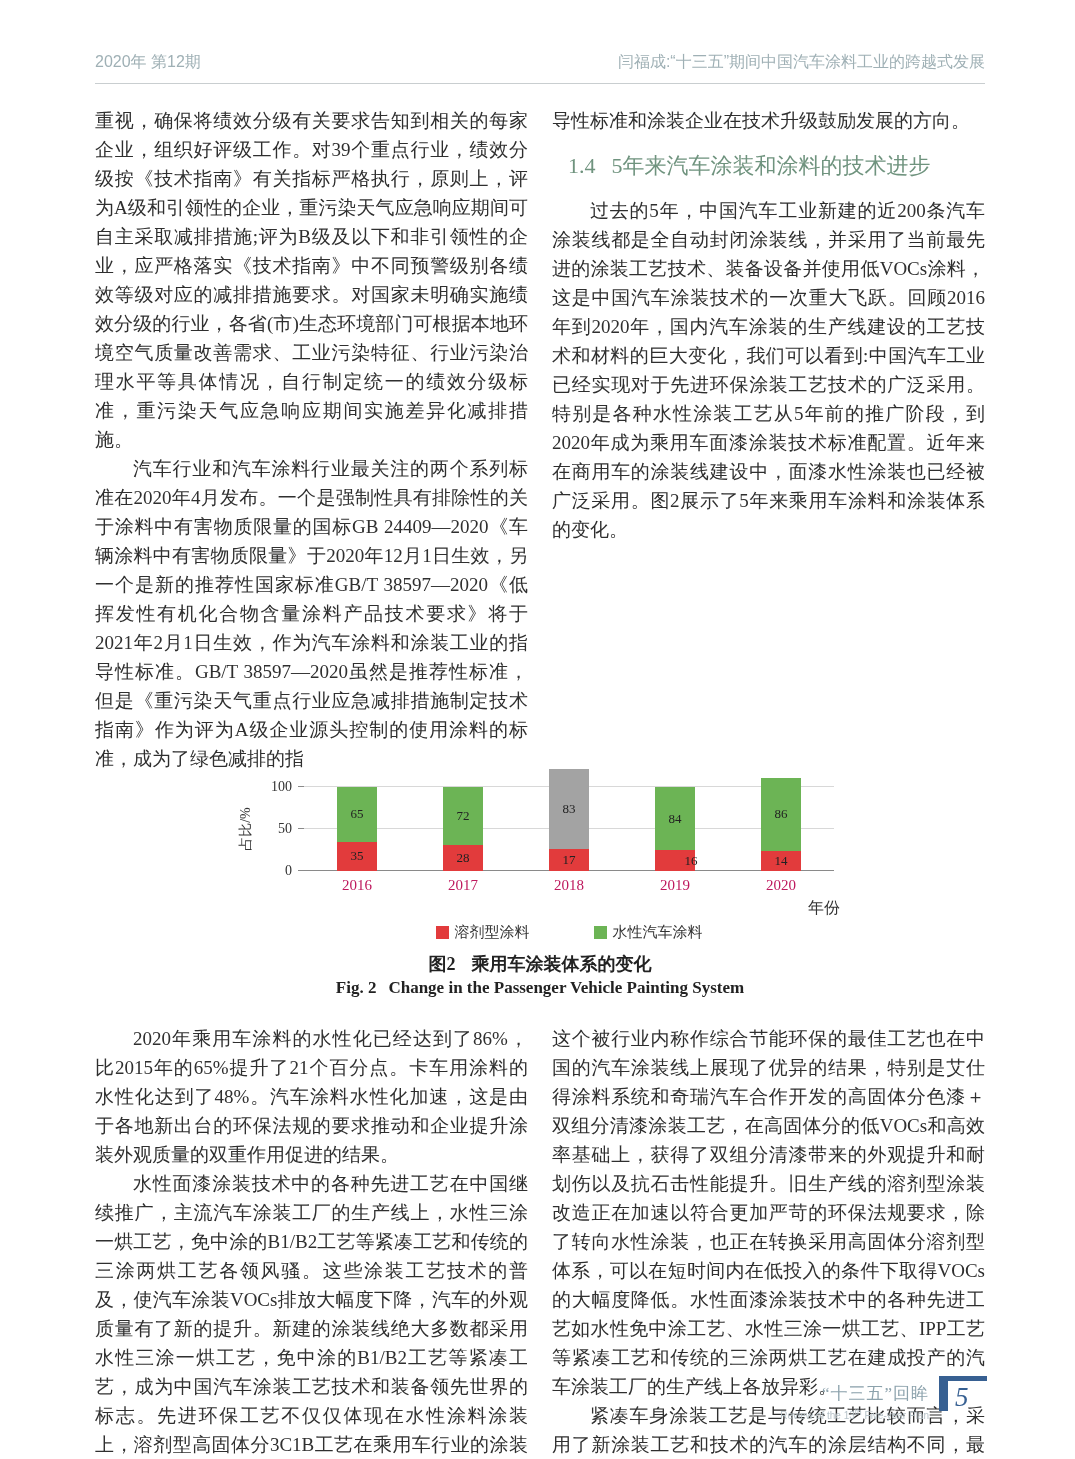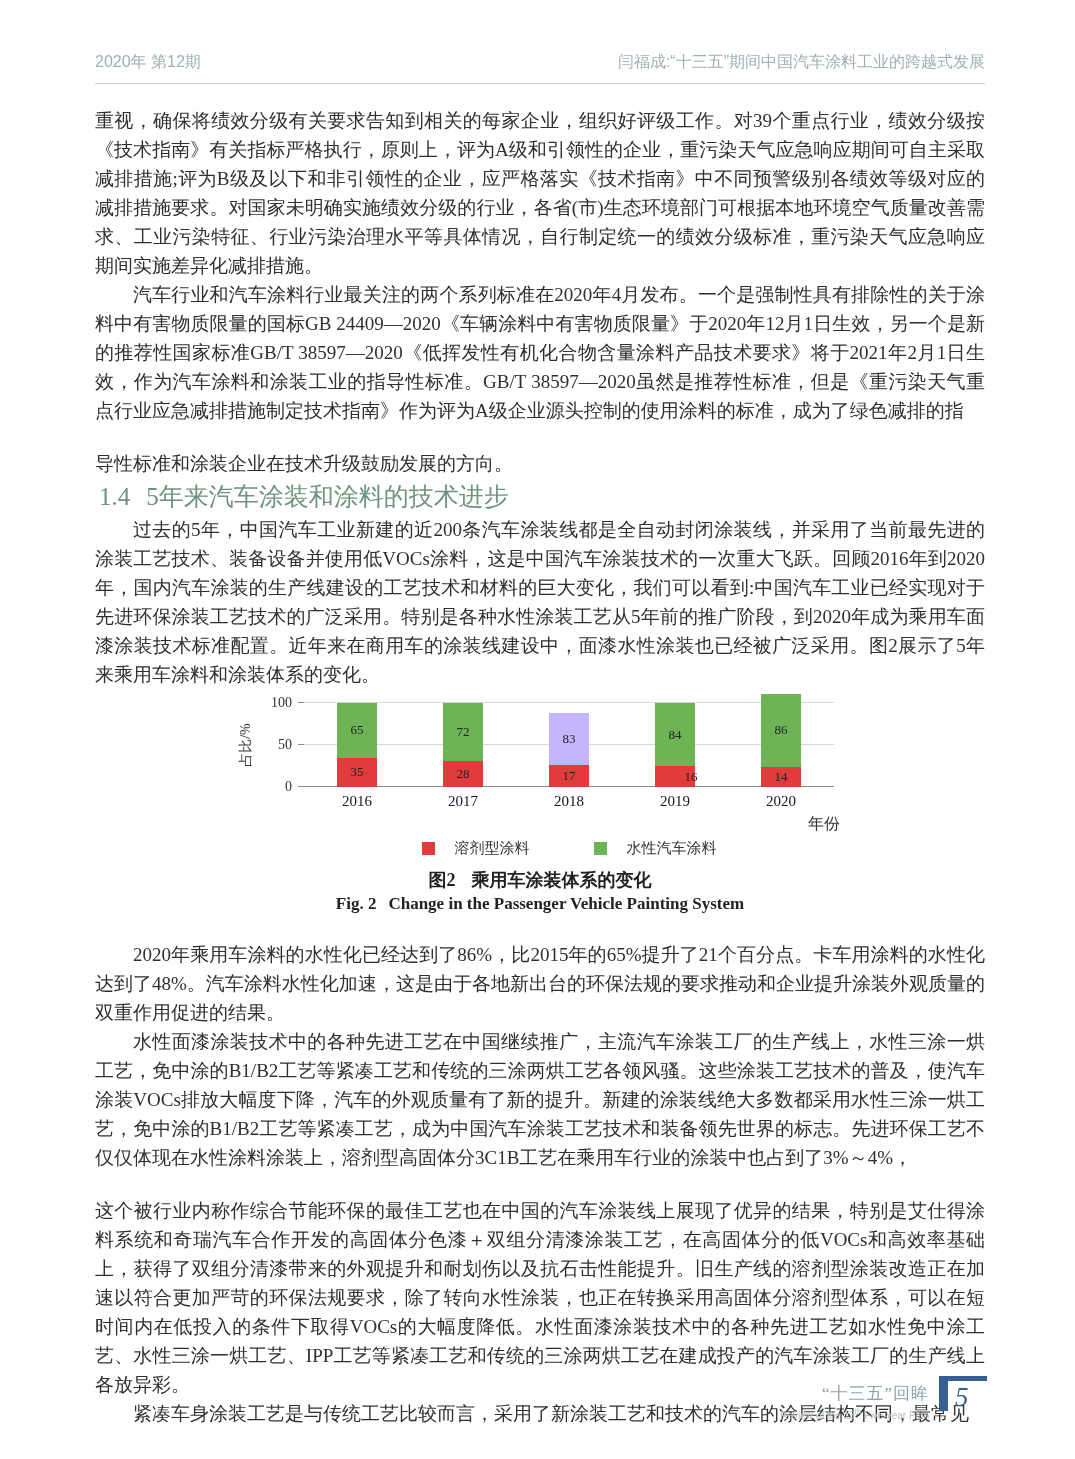--- a/index.html
+++ b/index.html
@@ -19,34 +19,33 @@
     display:flex;justify-content:space-between;align-items:flex-end;
     font-family:"Liberation Sans","DejaVu Sans",sans-serif;
     font-size:16px;color:#9fb0b5;
     padding-bottom:10px;
     border-bottom:1px solid #c9ced0;
   }
   
   .two-col{
     display:flex;gap:24px;
     margin-top:22px;
-    flex-direction:column;
   }
   .col{flex:1;min-width:0;}
   .col p{
     margin:0;
     font-size:19px;line-height:29px;
     text-align:justify;
     text-justify:inter-ideograph;
   }
   .col p.indent{text-indent:2em;}
   .sec-heading{
-    font-size:25px;line-height:29px;
+    font-size:22px;line-height:29px;
     color:#6f937e;
-    margin:4px;font-weight:normal;
+    margin:16px;font-weight:normal;
   }
   .sec-heading .sec-num{margin-right:16px;}
   
   .figure-block{margin-top:14px;}
   .chart{
     width:600px;margin:0 auto;position:relative;
     font-family:"Liberation Serif","DejaVu Serif",serif;
   }
   .plot{
     position:relative;height:84px;margin-left:64px;margin-right:6px;
@@ -60,24 +59,24 @@
   }
   .ylabel{
     position:absolute;left:-58px;top:50%;
     transform:translate(-50%,-50%) rotate(-90deg);
     font-size:14px;color:#333;white-space:nowrap;
   }
   .bars{position:absolute;left:0;right:0;top:0;bottom:0;display:flex;justify-content:space-around;align-items:flex-end;}
   .bar{width:40px;display:flex;flex-direction:column;justify-content:flex-end;}
   .seg{display:flex;align-items:center;justify-content:center;font-size:13px;color:#222;}
   .cats{display:flex;margin-left:64px;margin-right:6px;margin-top:6px;}
-  .cat{flex:1;text-align:center;font-size:15px;color:#0f172a;}
+  .cat{flex:1;text-align:center;font-size:15px;color:#be185d;}
   .xlabel{text-align:right;font-size:16px;color:#333;margin-top:4px;margin-left:58px;}
   .legend{display:flex;justify-content:center;gap:64px;margin-top:4px;margin-left:58px;}
-  .legend-item{display:flex;align-items:center;gap:20px;font-size:15px;color:#333;}
+  .legend-item{display:flex;align-items:center;gap:6px;font-size:15px;color:#333;}
   .swatch{width:13px;height:13px;display:inline-block;}
   .fig-caption-zh{
     text-align:center;font-size:18px;font-weight:bold;color:#222;margin-top:10px;
   }
   .fig-caption-zh .cap-label{margin-right:16px;text-align:right;}
   .fig-caption-en{
     text-align:center;font-size:17px;font-weight:bold;color:#222;margin-top:2px;
     font-family:"Liberation Serif","DejaVu Serif",serif;
   }
   .fig-caption-en .cap-label{margin-right:12px;}
@@ -144,21 +143,21 @@
           <div class="bars">
             <div class="bar">
               <div class="seg" style="height: 54.6px; background: rgb(108, 180, 85);">65</div>
               <div class="seg" style="height: 29.4px; background: rgb(226, 59, 60);">35</div>
             </div>
             <div class="bar">
               <div class="seg" style="height: 57.96px; background: rgb(108, 180, 85);">72</div>
               <div class="seg" style="height: 26px; background: rgb(226, 59, 60);">28</div>
             </div>
             <div class="bar">
-              <div class="seg" style="height: 52px; background: #c4b5fd;">83</div>
+              <div class="seg" style="height: 80px; background: #a3a3a3;">83</div>
               <div class="seg" style="height: 21.84px; background: rgb(226, 59, 60);">17</div>
             </div>
             <div class="bar">
               <div class="seg" style="height: 63px; background: rgb(108, 180, 85);">84</div>
               <div class="seg" style="height: 21px; background: rgb(226, 59, 60); padding-left: 32px;">16</div>
             </div>
             <div class="bar">
               <div class="seg" style="height: 73px; background: rgb(108, 180, 85);">86</div>
               <div class="seg" style="height: 20.16px; background: rgb(226, 59, 60);">14</div>
             </div>

